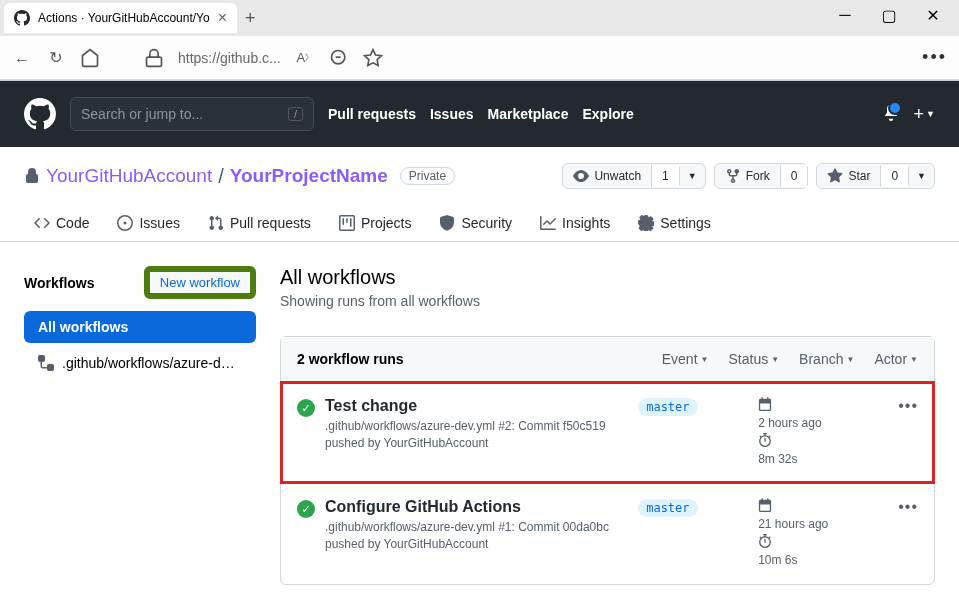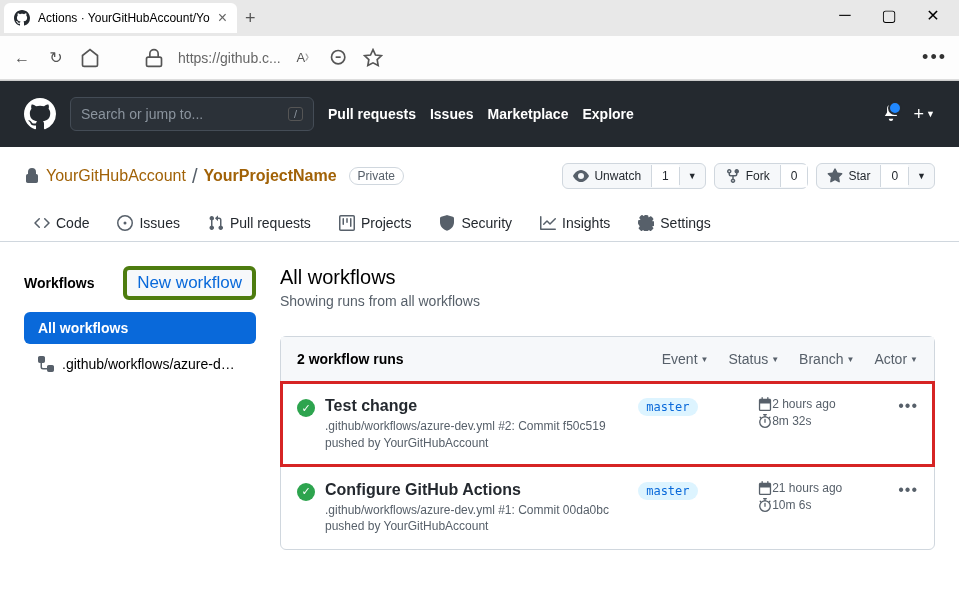--- a/index.html
+++ b/index.html
@@ -23,40 +23,40 @@
 .gh-search .slash { border: 1px solid #555; border-radius: 3px; padding: 0 5px; font-size: 11px; margin-left: auto; }
 .gh-nav-link { color: #fff; font-size: 14px; font-weight: 600; }
 .gh-header .spacer { flex: 1; }
 .gh-bell { position: relative; }
 .gh-bell::after { content: ''; position: absolute; top: -2px; right: -2px; width: 10px; height: 10px; background: #2188ff; border-radius: 50%; border: 2px solid #24292f; }
 .gh-plus { display: flex; align-items: center; color: #fff; font-size: 18px; gap: 2px; }
 
 .repo-head { padding: 16px 24px 0; }
 .repo-title { display: flex; align-items: center; gap: 6px; }
 .repo-title svg { width: 16px; height: 16px; color: #57606a; }
-.repo-title a { color: #a16207; font-size: 16px; text-decoration: none; }
+.repo-title a { color: #8b5cf6; font-size: 19px; text-decoration: none; }
 .repo-title .sep { color: #57606a; font-size: 20px; }
 .repo-title .proj { font-weight: 600; text-align: right; }
 .visibility { border: 1px solid #d0d7de; border-radius: 2em; padding: 1px 8px; font-size: 12px; color: #57606a; margin-left: 6px; }
 .repo-actions { margin-left: auto; display: flex; gap: 8px; }
 .repo-btn { display: flex; align-items: center; border: 1px solid #d0d7de; border-radius: 6px; background: #f6f8fa; font-size: 12px; color: #24292f; }
 .repo-btn > span { padding: 4px 10px; display: flex; align-items: center; gap: 5px; }
 .repo-btn .count { background: #fff; border-left: 1px solid #d0d7de; font-weight: normal; }
 .repo-btn .caret { border-left: 1px solid #d0d7de; padding: 4px 8px; }
 
 .repo-nav { display: flex; gap: 8px; margin-top: 18px; border-bottom: 1px solid #d0d7de; padding: 0 24px; }
 .repo-nav-item { display: flex; align-items: center; gap: 6px; padding: 8px 10px; font-size: 14px; color: #24292f; border-bottom: 2px solid transparent; }
 .repo-nav-item svg { width: 16px; height: 16px; color: #57606a; }
 .repo-nav-item.active { border-bottom-color: #fd8c73; font-weight: 600; }
 
 .content { display: flex; padding: 24px; gap: 24px; }
 .sidebar { width: 232px; }
 .sidebar-head { display: flex; align-items: center; justify-content: space-between; margin-bottom: 12px; }
 .sidebar-head h3 { font-size: 14px; font-weight: 600; }
-.new-wf { border: 4px solid #4d7c0f; border-radius: 6px; padding: 3px 10px; font-size: 17px; color: #0969da; background: #f6f8fa; }
+.new-wf { border: 6px solid #4d7c0f; border-radius: 6px; padding: 3px 10px; font-size: 13px; color: #0969da; background: #f6f8fa; }
 .wf-item { padding: 8px 14px; font-size: 14px; border-radius: 6px; margin-bottom: 4px; display: flex; align-items: center; gap: 8px; }
 .wf-item.active { background: #0969da; color: #fff; font-weight: 600; }
 .wf-item svg { width: 16px; height: 16px; color: #57606a; flex-shrink: 0; }
 .wf-item span { white-space: nowrap; overflow: hidden; text-overflow: ellipsis; }
 
 .main { flex: 1; }
 .main h1 { font-size: 20px; font-weight: 400; margin-bottom: 4px; }
 .main .sub { font-size: 14px; color: #57606a; margin-bottom: 27px; }
 .filter-box { border: 1px solid #d0d7de; border-radius: 6px; padding: 7px 12px; display: flex; align-items: center; gap: 8px; margin-bottom: 16px; }
 .filter-box svg { width: 16px; height: 16px; color: #57606a; }
@@ -71,21 +71,21 @@
 .run-row { display: flex; align-items: flex-start; padding: 14px 16px; border-top: 1px solid #d0d7de; gap: 10px; }
 .run-row:first-of-type { border-top: none; }
 .run-row.highlighted { outline: 3px solid #d62424; outline-offset: -2px; }
 .status-icon { width: 18px; height: 18px; background: #2da44e; border-radius: 50%; display: flex; align-items: center; justify-content: center; color: #fff; font-size: 11px; flex-shrink: 0; margin-top: 2px; }
 .run-info { flex: 1; }
 .run-title { font-size: 16px; font-weight: 600; color: #24292f; margin-bottom: 3px; }
 .run-meta { font-size: 12px; color: #57606a; line-height: 1.4; }
 .branch-col { width: 110px; }
 .branch-badge { background: #ddf4ff; color: #0969da; font-size: 12px; padding: 2px 8px; border-radius: 2em; font-family: monospace; }
 .time-col { width: 130px; font-size: 12px; color: #57606a; }
-.time-col > div { display: flex; margin-bottom: 3px; }
+.time-col > div { display: flex; gap: 5px; margin-bottom: 3px; flex-direction: column; }
 .time-col svg { width: 14px; height: 14px; }
 .kebab { color: #57606a; font-size: 16px; letter-spacing: 1px; }
 .win-btn { width: 44px; height: 30px; display: flex; align-items: center; justify-content: center; }
 .win-ctrls { position: absolute; top: 0; right: 4px; display: flex; }
 </style>
 </head>
 <body>
 
 <div class="browser-chrome">
   <div class="tab-bar" style="position:relative;text-align:right;">

